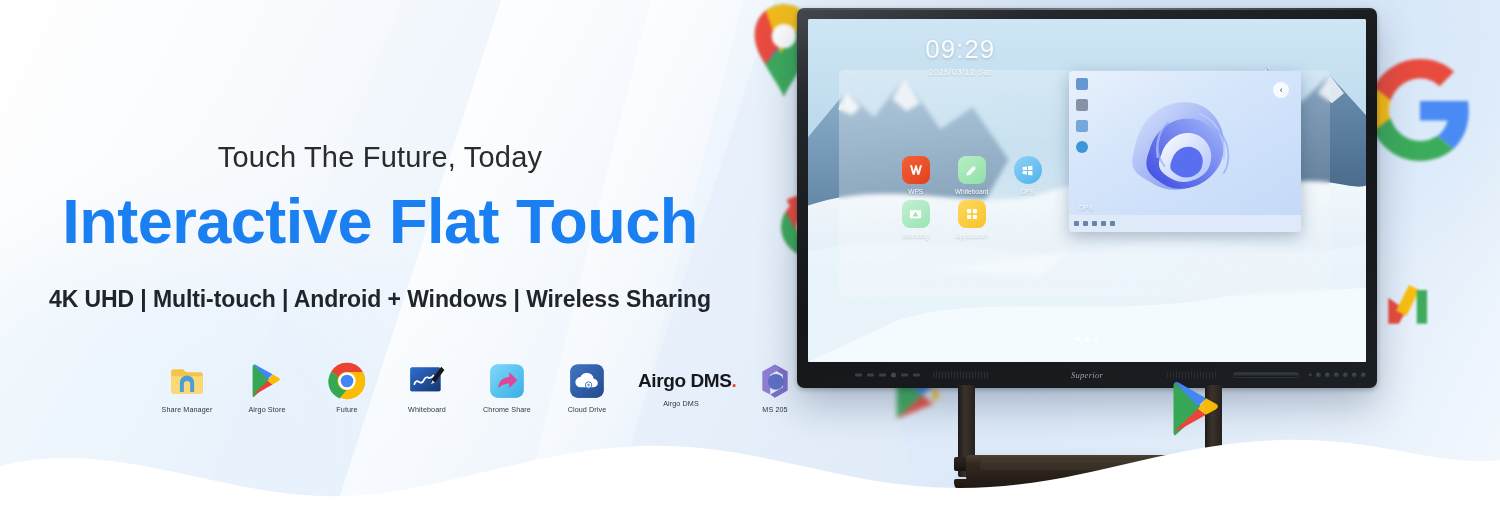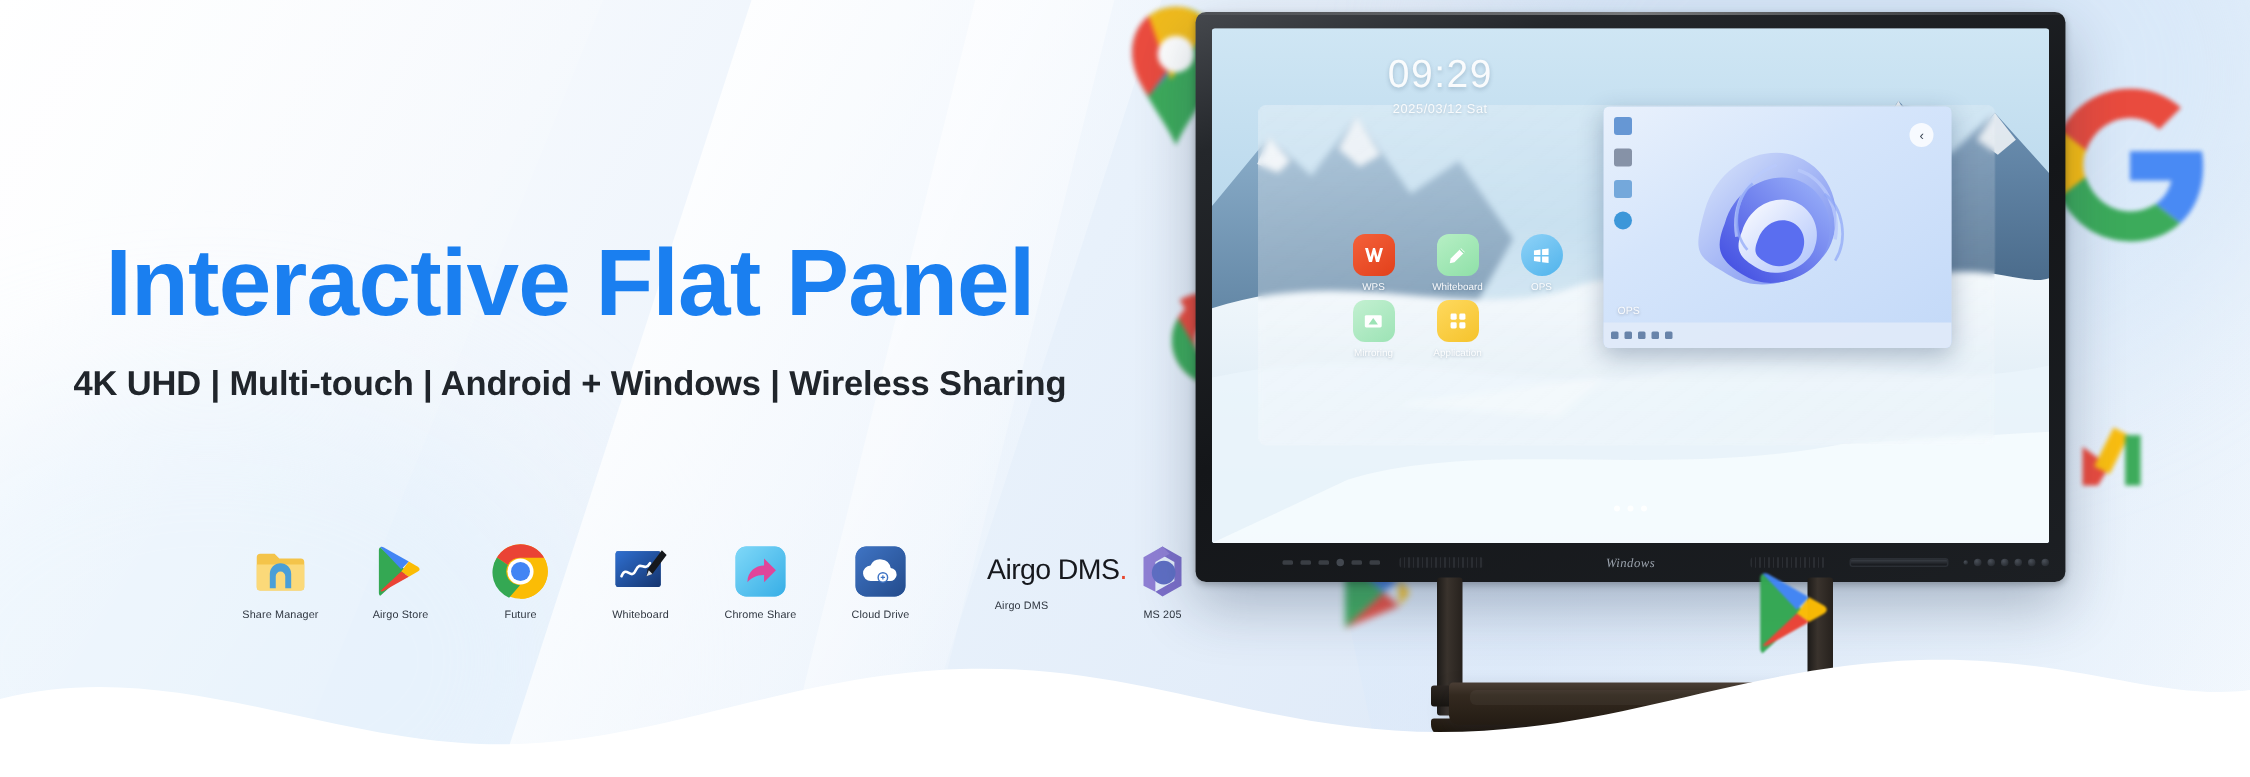--- a/index.html
+++ b/index.html
@@ -57,42 +57,42 @@
   .eyebrow {
     font-size: 29px; color: #2b2b2b; letter-spacing: .2px;
     font-weight: 400; line-height: 1.1;
   }
   .headline {
     margin-top: 14px;
     font-size: 63px; font-weight: 700; color: #1a7ff0;
     letter-spacing: -0.5px; line-height: 1.05;
   }
   .subline {
-    margin-top: 20px;
+    margin-top: 32px;
     font-size: 23px; font-weight: 700; color: #20252b;
     letter-spacing: -0.1px;
   }
 
   
   .app-strip {
     position: absolute; left: 158px; top: 362px;
     display: flex; align-items: flex-start; gap: 22px;
   }
   .app-item { width: 58px; text-align: center; }
   .app-icon {
     width: 38px; height: 38px; margin: 0 auto 6px auto;
     position: relative;
   }
   .app-label {
     font-size: 7.2px; color: #2f3640; line-height: 1.1;
     letter-spacing: .1px; white-space: nowrap;
   }
   .app-wordmark {
-    font-size: 19px; font-weight: 400; color: #16181d;
-    letter-spacing: -0.4px; line-height: 38px; height: 38px; white-space: nowrap; margin-left: 20px;
+    font-size: 19px; font-weight: 700; color: #16181d;
+    letter-spacing: -0.4px; line-height: 38px; height: 38px; white-space: nowrap;
   }
   .app-wordmark .dot { color: #e8452c; }
   .app-item.wide { width: 86px; }
 
   
   .panel-wrap { position: absolute; left: 797px; top: 8px; width: 580px; height: 380px; }
   .panel-bezel {
     position: absolute; inset: 0;
     background: linear-gradient(160deg, #45484d 0%, #24272b 16%, #141619 52%, #1c1f23 100%);
     border-radius: 7px;
@@ -272,21 +272,22 @@
   <div class="deco deco-play2">
     <svg viewBox="0 0 48 48">
       <path d="M6 3l23 21L6 45z" fill="#34a853"></path>
       <path d="M6 3l23 21 9-8z" fill="#4285f4"></path>
       <path d="M38 16l6 8-6 8z" fill="#fbbc05"></path>
       <path d="M29 24l9 8L6 45z" fill="#ea4335"></path>
     </svg>
   </div>
 
   <div class="copy">
-    <h1 class="headline">Interactive Flat Panel</h1>
+    <div class="eyebrow">Touch The Future, Today</div>
+    <h1 class="headline">Interactive Flat Touch</h1>
     <div class="subline">4K UHD | Multi-touch | Android + Windows | Wireless Sharing</div>
   </div>
 
   <div class="app-strip">
 
     <div class="app-item">
       <div class="app-icon">
         <svg viewBox="0 0 48 48" width="38" height="38">
           <path d="M4 12a3 3 0 0 1 3-3h12l4 4h18a3 3 0 0 1 3 3v21a3 3 0 0 1-3 3H7a3 3 0 0 1-3-3z" fill="#f4c44a"></path>
           <path d="M4 18h40v19a3 3 0 0 1-3 3H7a3 3 0 0 1-3-3z" fill="#fbd979"></path>
@@ -539,21 +540,21 @@
       <div class="bezel-bottom">
         <div class="bez-left-ports">
           <span class="bez-port"></span>
           <span class="bez-port"></span>
           <span class="bez-port"></span>
           <span class="bez-port round"></span>
           <span class="bez-port"></span>
           <span class="bez-port"></span>
         </div>
         <div class="bez-speaker l"></div>
-        <div class="brand-mark">Windows</div>
+        <div class="brand-mark">Superior</div>
         <div class="bez-speaker r"></div>
         <div class="bez-slot"></div>
         <div class="bez-keys">
           <span class="bez-key small"></span>
           <span class="bez-key"></span>
           <span class="bez-key"></span>
           <span class="bez-key"></span>
           <span class="bez-key"></span>
           <span class="bez-key"></span>
           <span class="bez-key"></span>

